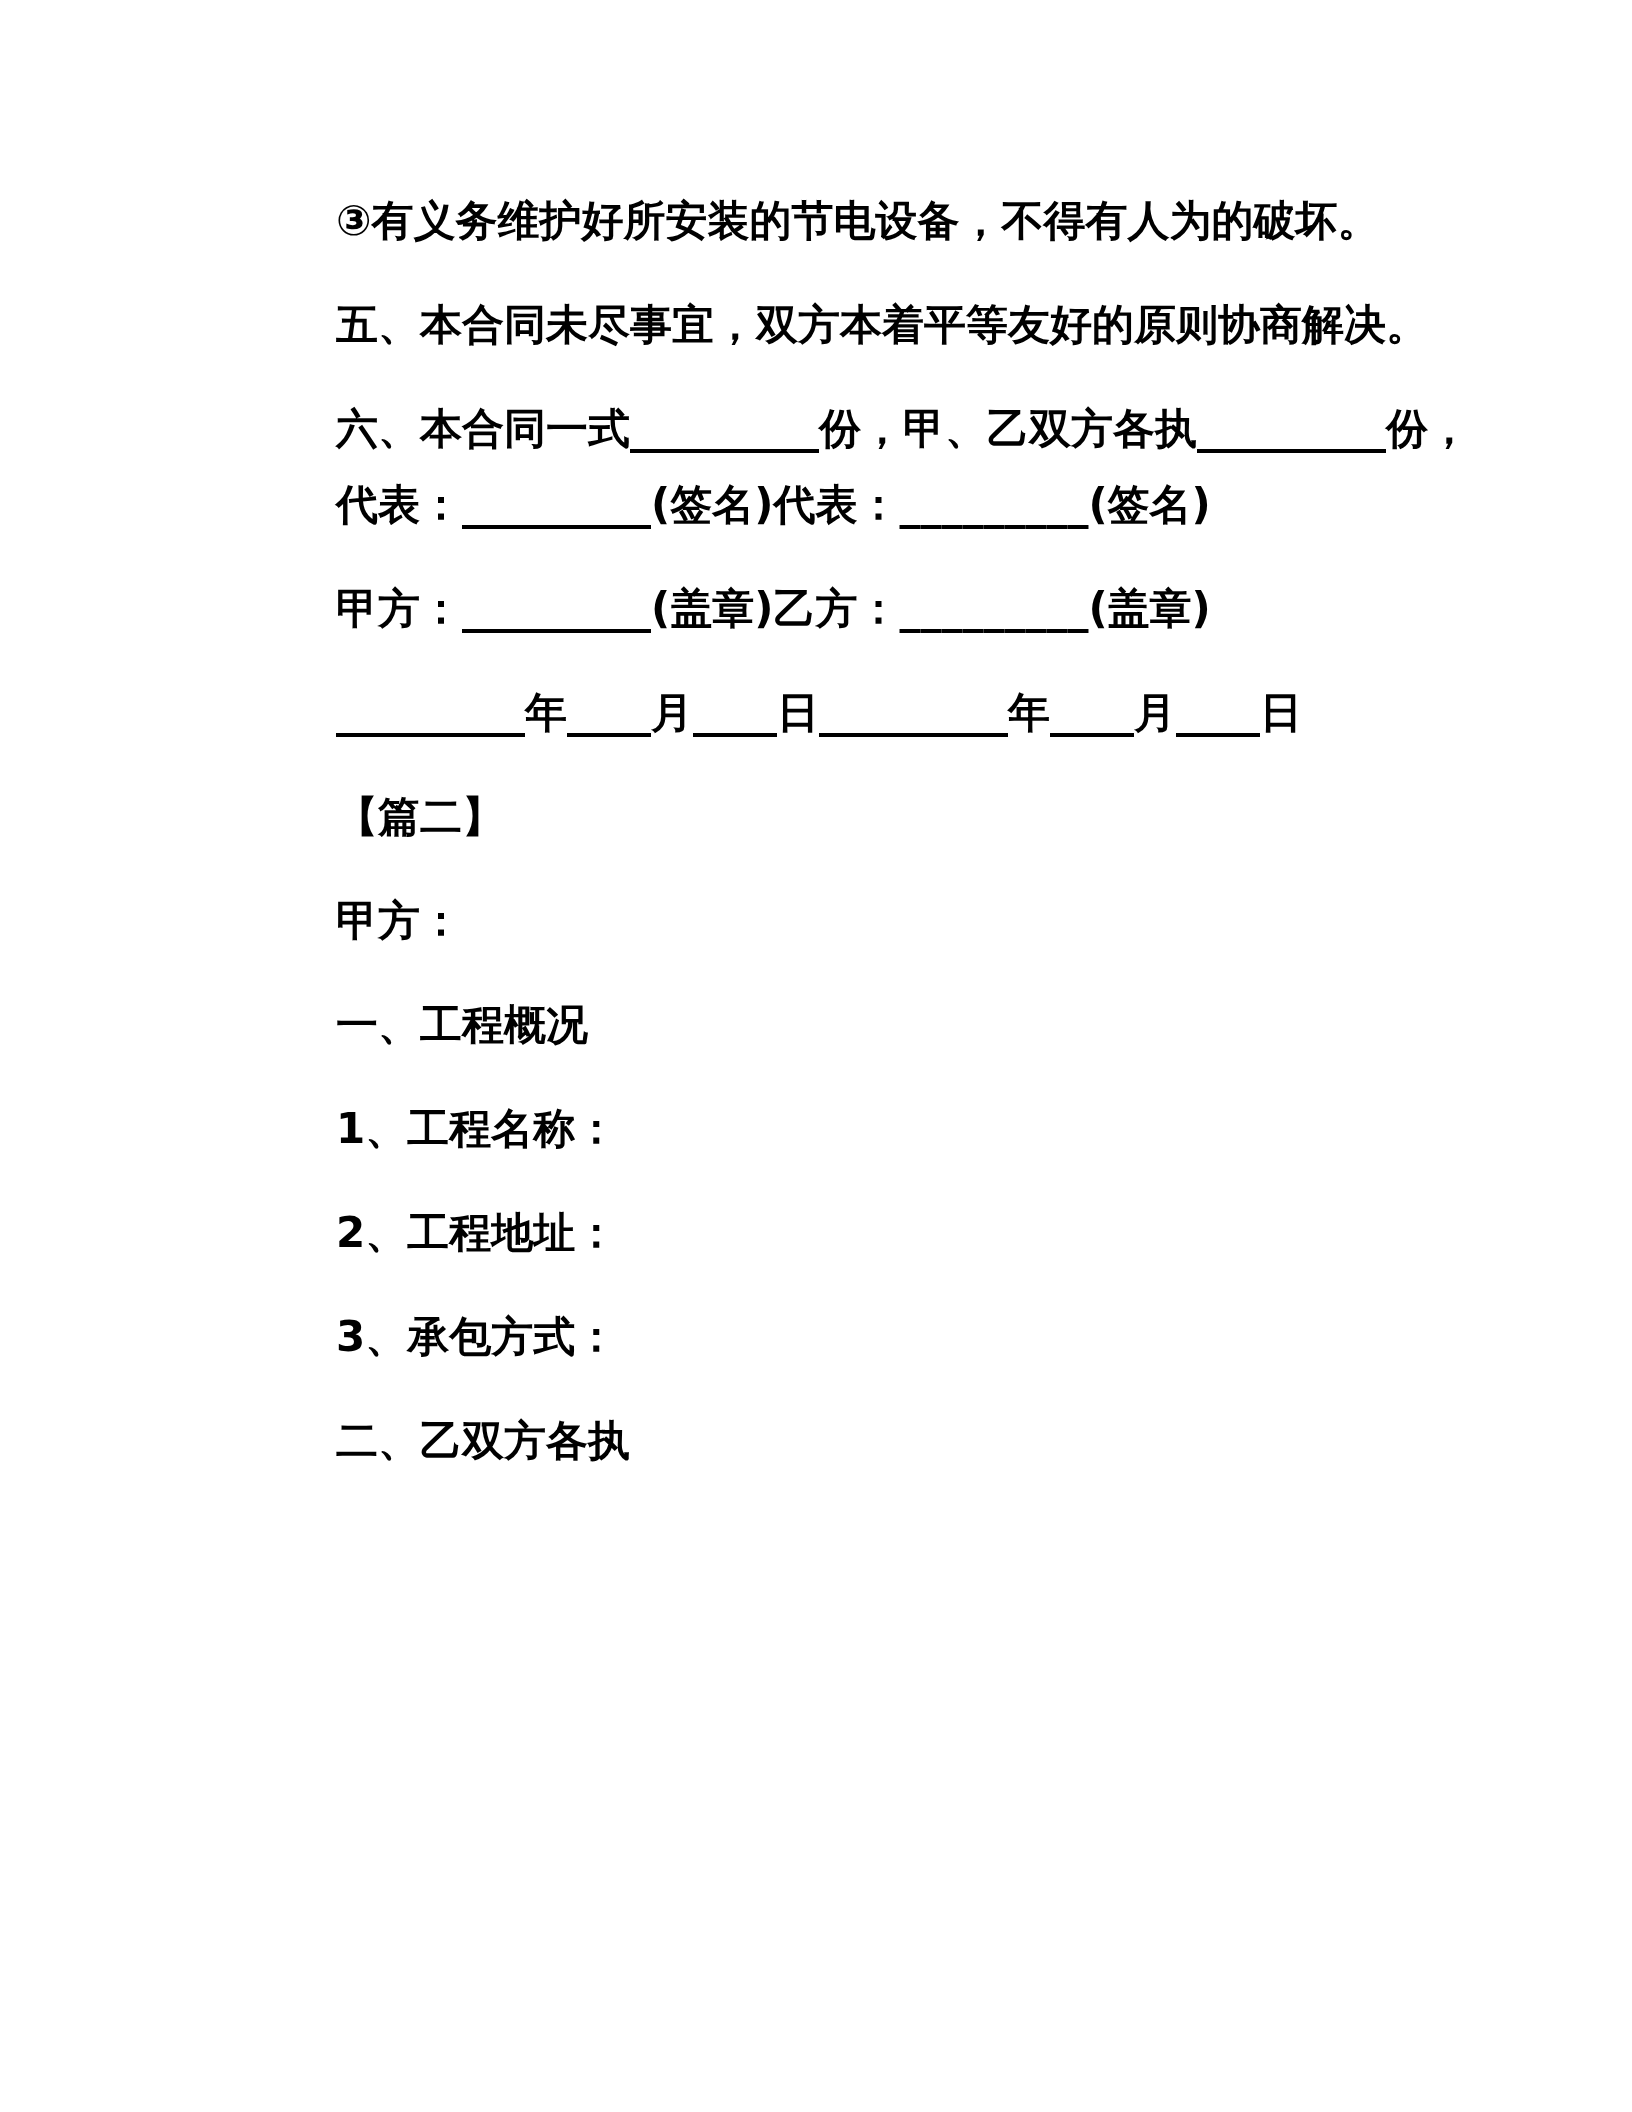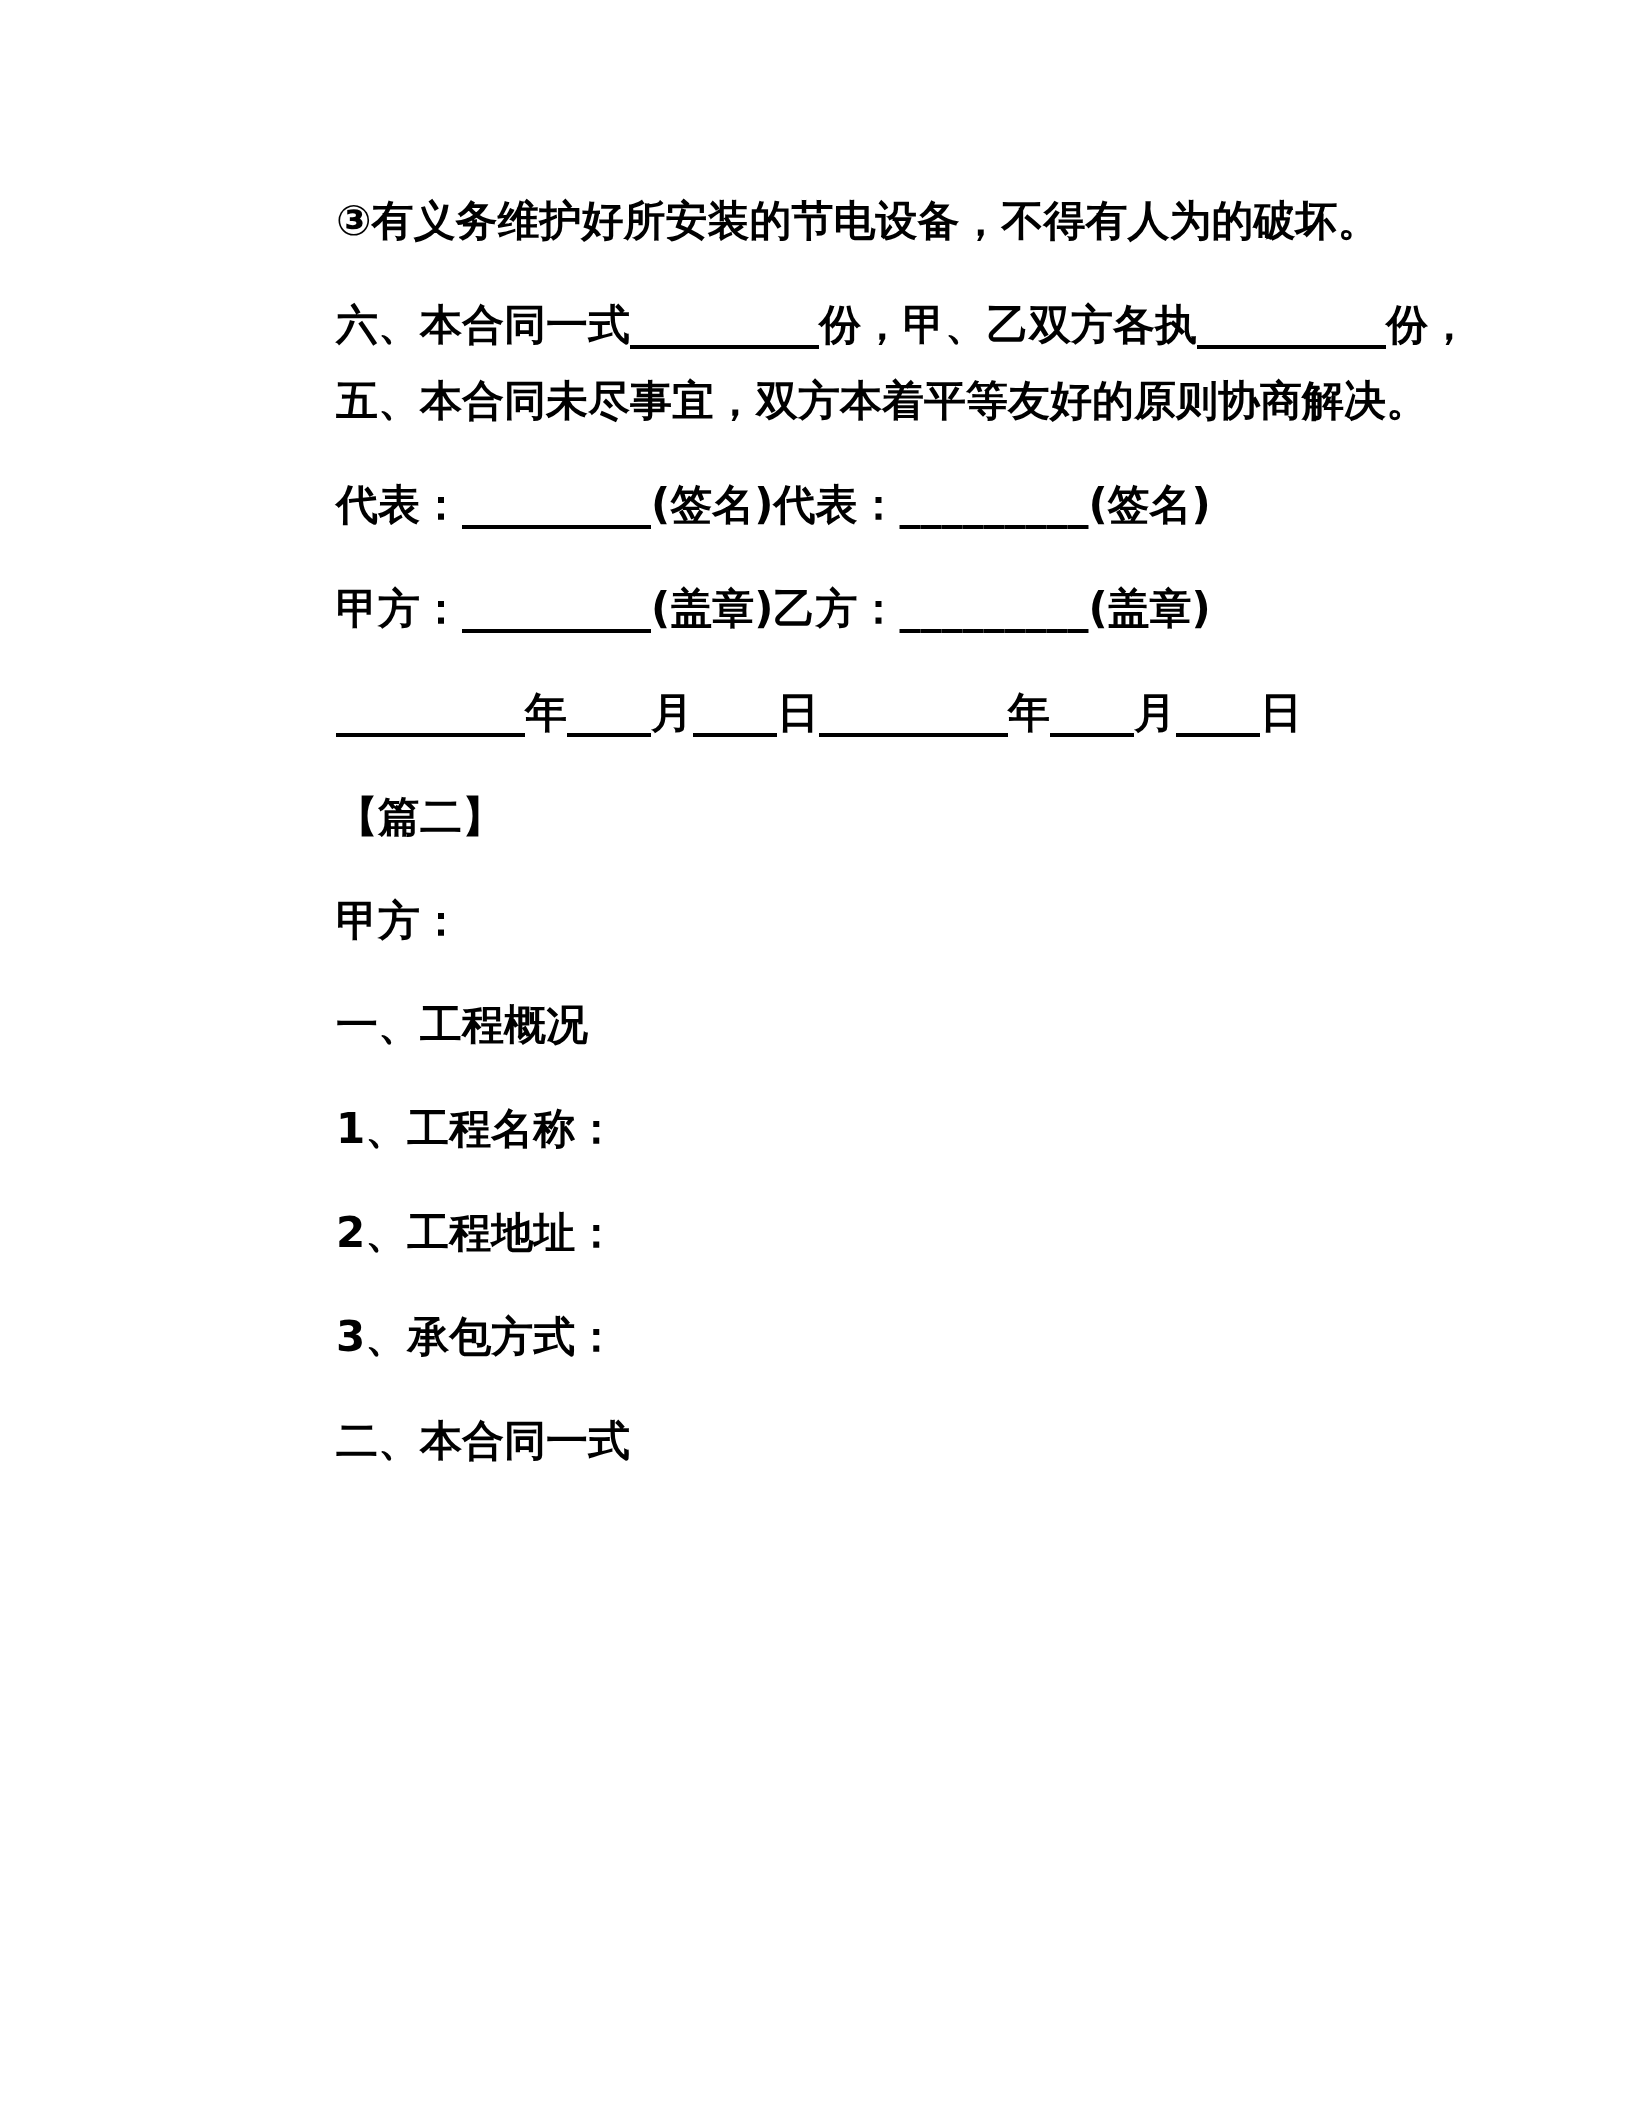--- a/index.html
+++ b/index.html
@@ -40,26 +40,26 @@
   .blank-blue {
     border-bottom: 3px solid var(--blank-underline-color, #3a57d0);
   }
 </style>
 </head>
 <body>
 
 <div class="page">
   <div class="doc-body" id="doc-body">
       <p class="line indent"><span>③有义务维护好所安装的节电设备，不得有人为的破坏。</span></p>
+      <p class="line indent"><span>五、本合同未尽事宜，双方本着平等友好的原则协商解决。</span></p>
       <p class="line indent tight"><span>六、本合同一式</span><span class="blank">_________</span><span>份，甲、乙双方各执</span><span class="blank">_________</span><span>份，</span></p>
-      <p class="line indent"><span>五、本合同未尽事宜，双方本着平等友好的原则协商解决。</span></p>
       <p class="line indent"><span>代表：</span><span class="blank">_________</span><span>(签名)代表：</span><span class="blank">_________</span><span>(签名)</span></p>
       <p class="line indent"><span>甲方：</span><span class="blank">_________</span><span>(盖章)乙方：</span><span class="blank">_________</span><span>(盖章)</span></p>
       <p class="line indent"><span class="blank">_________</span><span>年</span><span class="blank">____</span><span>月</span><span class="blank">____</span><span>日</span><span class="blank">_________</span><span>年</span><span class="blank">____</span><span>月</span><span class="blank">____</span><span>日</span></p>
       <p class="line indent"><span>【篇二】</span></p>
       <p class="line indent"><span>甲方：</span></p>
       <p class="line indent"><span>一、工程概况</span></p>
       <p class="line indent"><span>1、工程名称：</span></p>
       <p class="line indent"><span>2、工程地址：</span></p>
       <p class="line indent"><span>3、承包方式：</span></p>
-      <p class="line indent"><span>二、本合同一式</span></p>
+      <p class="line indent"><span>二、乙双方各执</span></p>
     </div>
 </div>
 
 </body></html>

